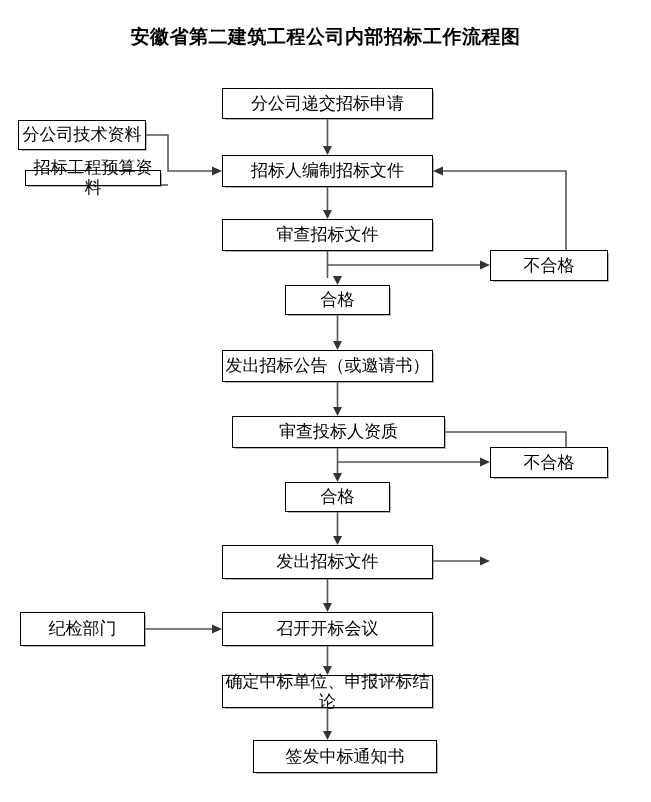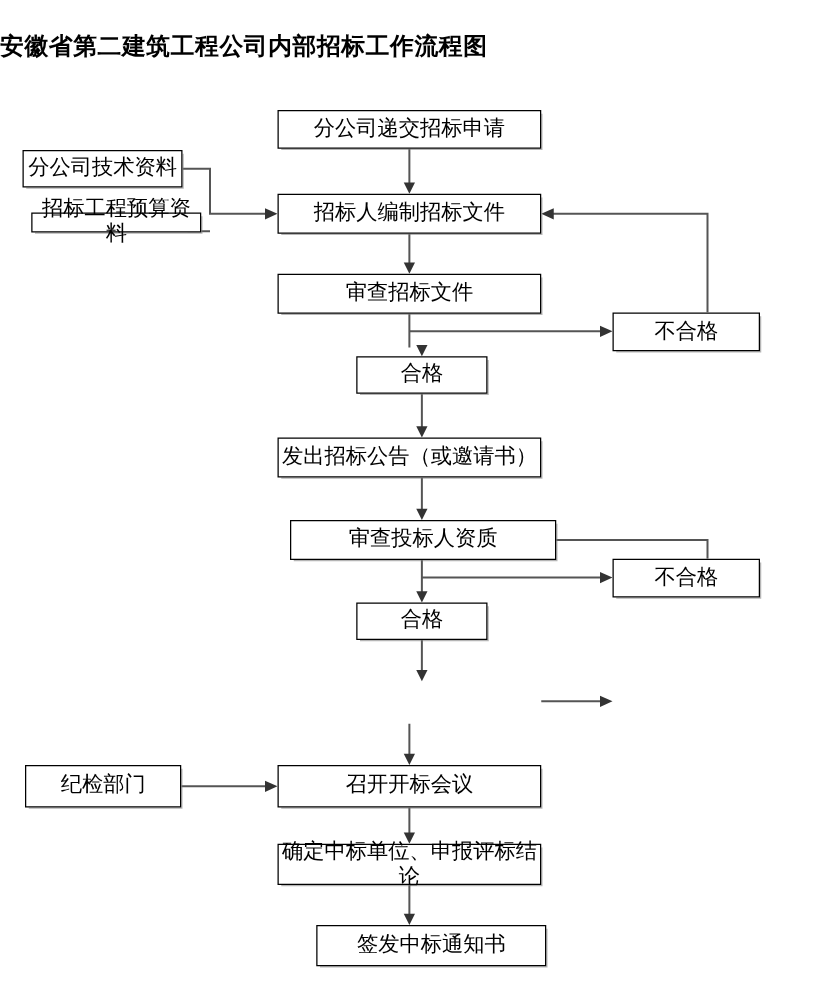--- a/index.html
+++ b/index.html
@@ -13,21 +13,21 @@
     height: 802px;
     background: #ffffff;
     overflow: hidden;
     font-family: "DejaVu Sans", "Liberation Sans", sans-serif;
   }
   #chart-title {
     position: absolute;
     left: 0;
     top: 24px;
     width: 651px;
-    text-align: left;
+    text-align: center;
     font-family: "DejaVu Serif", "Liberation Serif", serif;
     font-weight: bold;
     font-size: 19px;
     letter-spacing: 0.5px;
     color: #000000;
     white-space: nowrap;
   }
   .node {
     position: absolute;
     box-sizing: border-box;
@@ -158,18 +158,19 @@
   <div class="node" style="left: 18px; top: 120px; width: 128px; height: 30px;">分公司技术资料</div>
   <div class="node" style="left: 25px; top: 170px; width: 136px; height: 16px;">招标工程预算资料</div>
   <div class="node" style="left: 222px; top: 155px; width: 211px; height: 32px;">招标人编制招标文件</div>
   <div class="node" style="left: 222px; top: 219px; width: 211px; height: 32px;">审查招标文件</div>
   <div class="node" style="left: 490px; top: 250px; width: 118px; height: 31px;">不合格</div>
   <div class="node" style="left: 285px; top: 285px; width: 105px; height: 30px;">合格</div>
   <div class="node" style="left: 222px; top: 350px; width: 211px; height: 32px;">发出招标公告（或邀请书）</div>
   <div class="node" style="left: 232px; top: 416px; width: 213px; height: 32px;">审查投标人资质</div>
   <div class="node" style="left: 490px; top: 447px; width: 118px; height: 31px;">不合格</div>
   <div class="node" style="left: 285px; top: 482px; width: 105px; height: 30px;">合格</div>
+  <div class="node" style="left: 222px; top: 545px; width: 211px; height: 34px;">发出招标文件</div>
   <div class="node" style="left: 20px; top: 612px; width: 125px; height: 34px;">纪检部门</div>
   <div class="node" style="left: 222px; top: 612px; width: 211px; height: 34px; text-align: center;">召开开标会议</div>
   <div class="node" style="left: 222px; top: 675px; width: 211px; height: 33px;">确定中标单位、申报评标结论</div>
   <div class="node" style="left: 222px; top: 740px; width: 184px; height: 33px; margin-left: 31px;">签发中标通知书</div>
 
 </div>
 
 </body></html>

